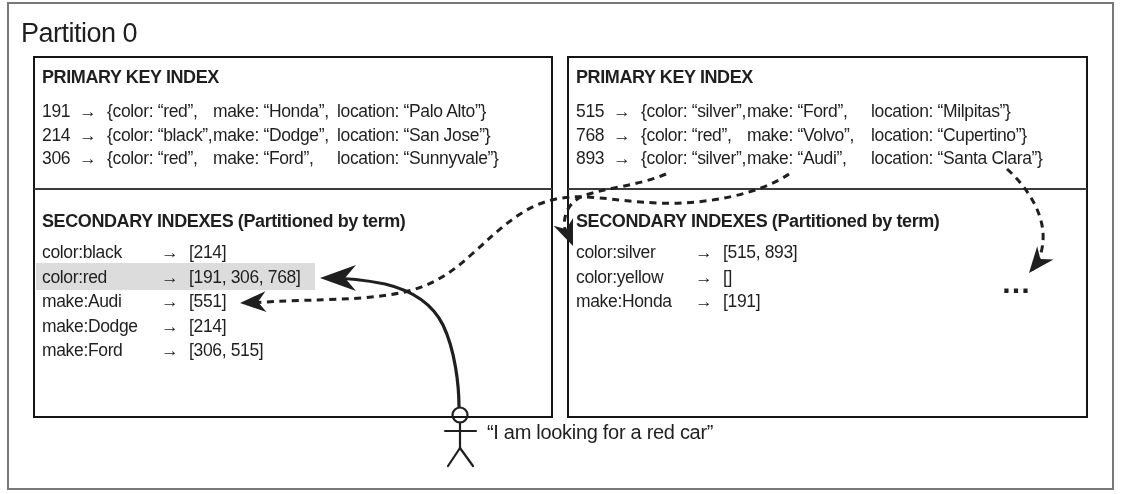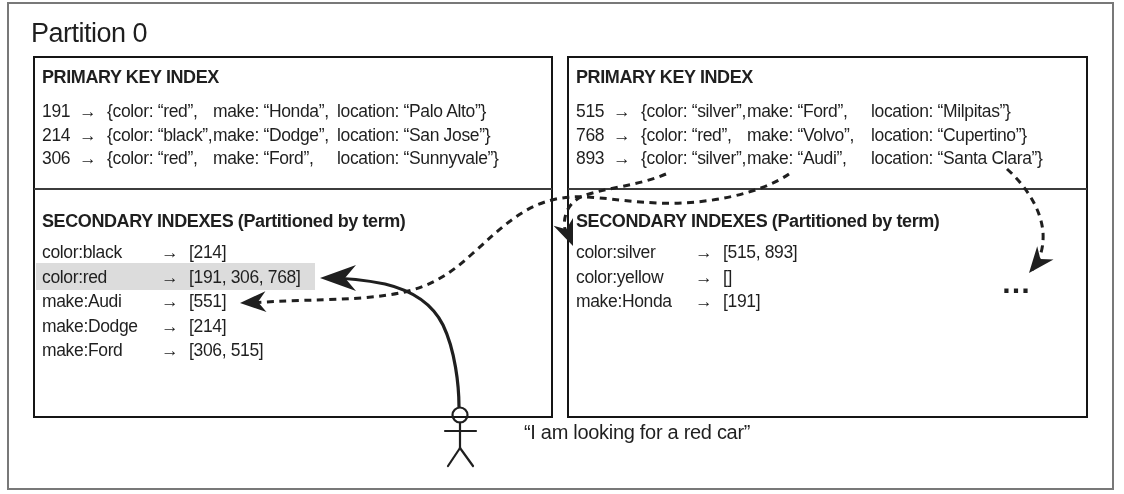--- a/index.html
+++ b/index.html
@@ -47,34 +47,34 @@
   .hl {
     position:absolute; left:1px; top:205px; width:279px; height:27px;
     background:#dcdcdc; z-index:0;
   }
   .more {
     position:absolute; left:1001px; top:266px; font-size:30px; font-weight:bold;
     letter-spacing:2px; color:#1f1f1f;
   }
   .caption {
     position:absolute; left:487px; top:421px; font-size:20px;
-    letter-spacing:-0.3px; white-space:nowrap;margin-left:37px;
+    letter-spacing:-0.3px; white-space:nowrap;
   }
   svg.overlay {
     position:absolute; left:0; top:0; width:1124px; height:494px;
     pointer-events:none;
   }
 </style>
 </head>
 <body>
 
 <div class="figure">
   <div class="frame"></div>
 
-  <div class="ptitle" style="left:31px">Partition 0</div>
+  <div class="ptitle" style="left:21px">Partition 0</div>
 
   <div class="pbox" style="left:33px;width:520px">
     <div class="hl"></div>
     <div class="idx-hdr hdr-primary">PRIMARY KEY INDEX</div>
     <div class="primary-rows">
       <div class="prow">
         <span class="c-id">191</span><span class="c-map">→</span><span class="c-color">{color: “red”,</span><span class="c-make">make: “Honda”,</span><span class="c-loc">location: “Palo Alto”}</span>
       </div>
       <div class="prow">
         <span class="c-id">214</span><span class="c-map">→</span><span class="c-color">{color: “black”,</span><span class="c-make">make: “Dodge”,</span><span class="c-loc">location: “San Jose”}</span>

